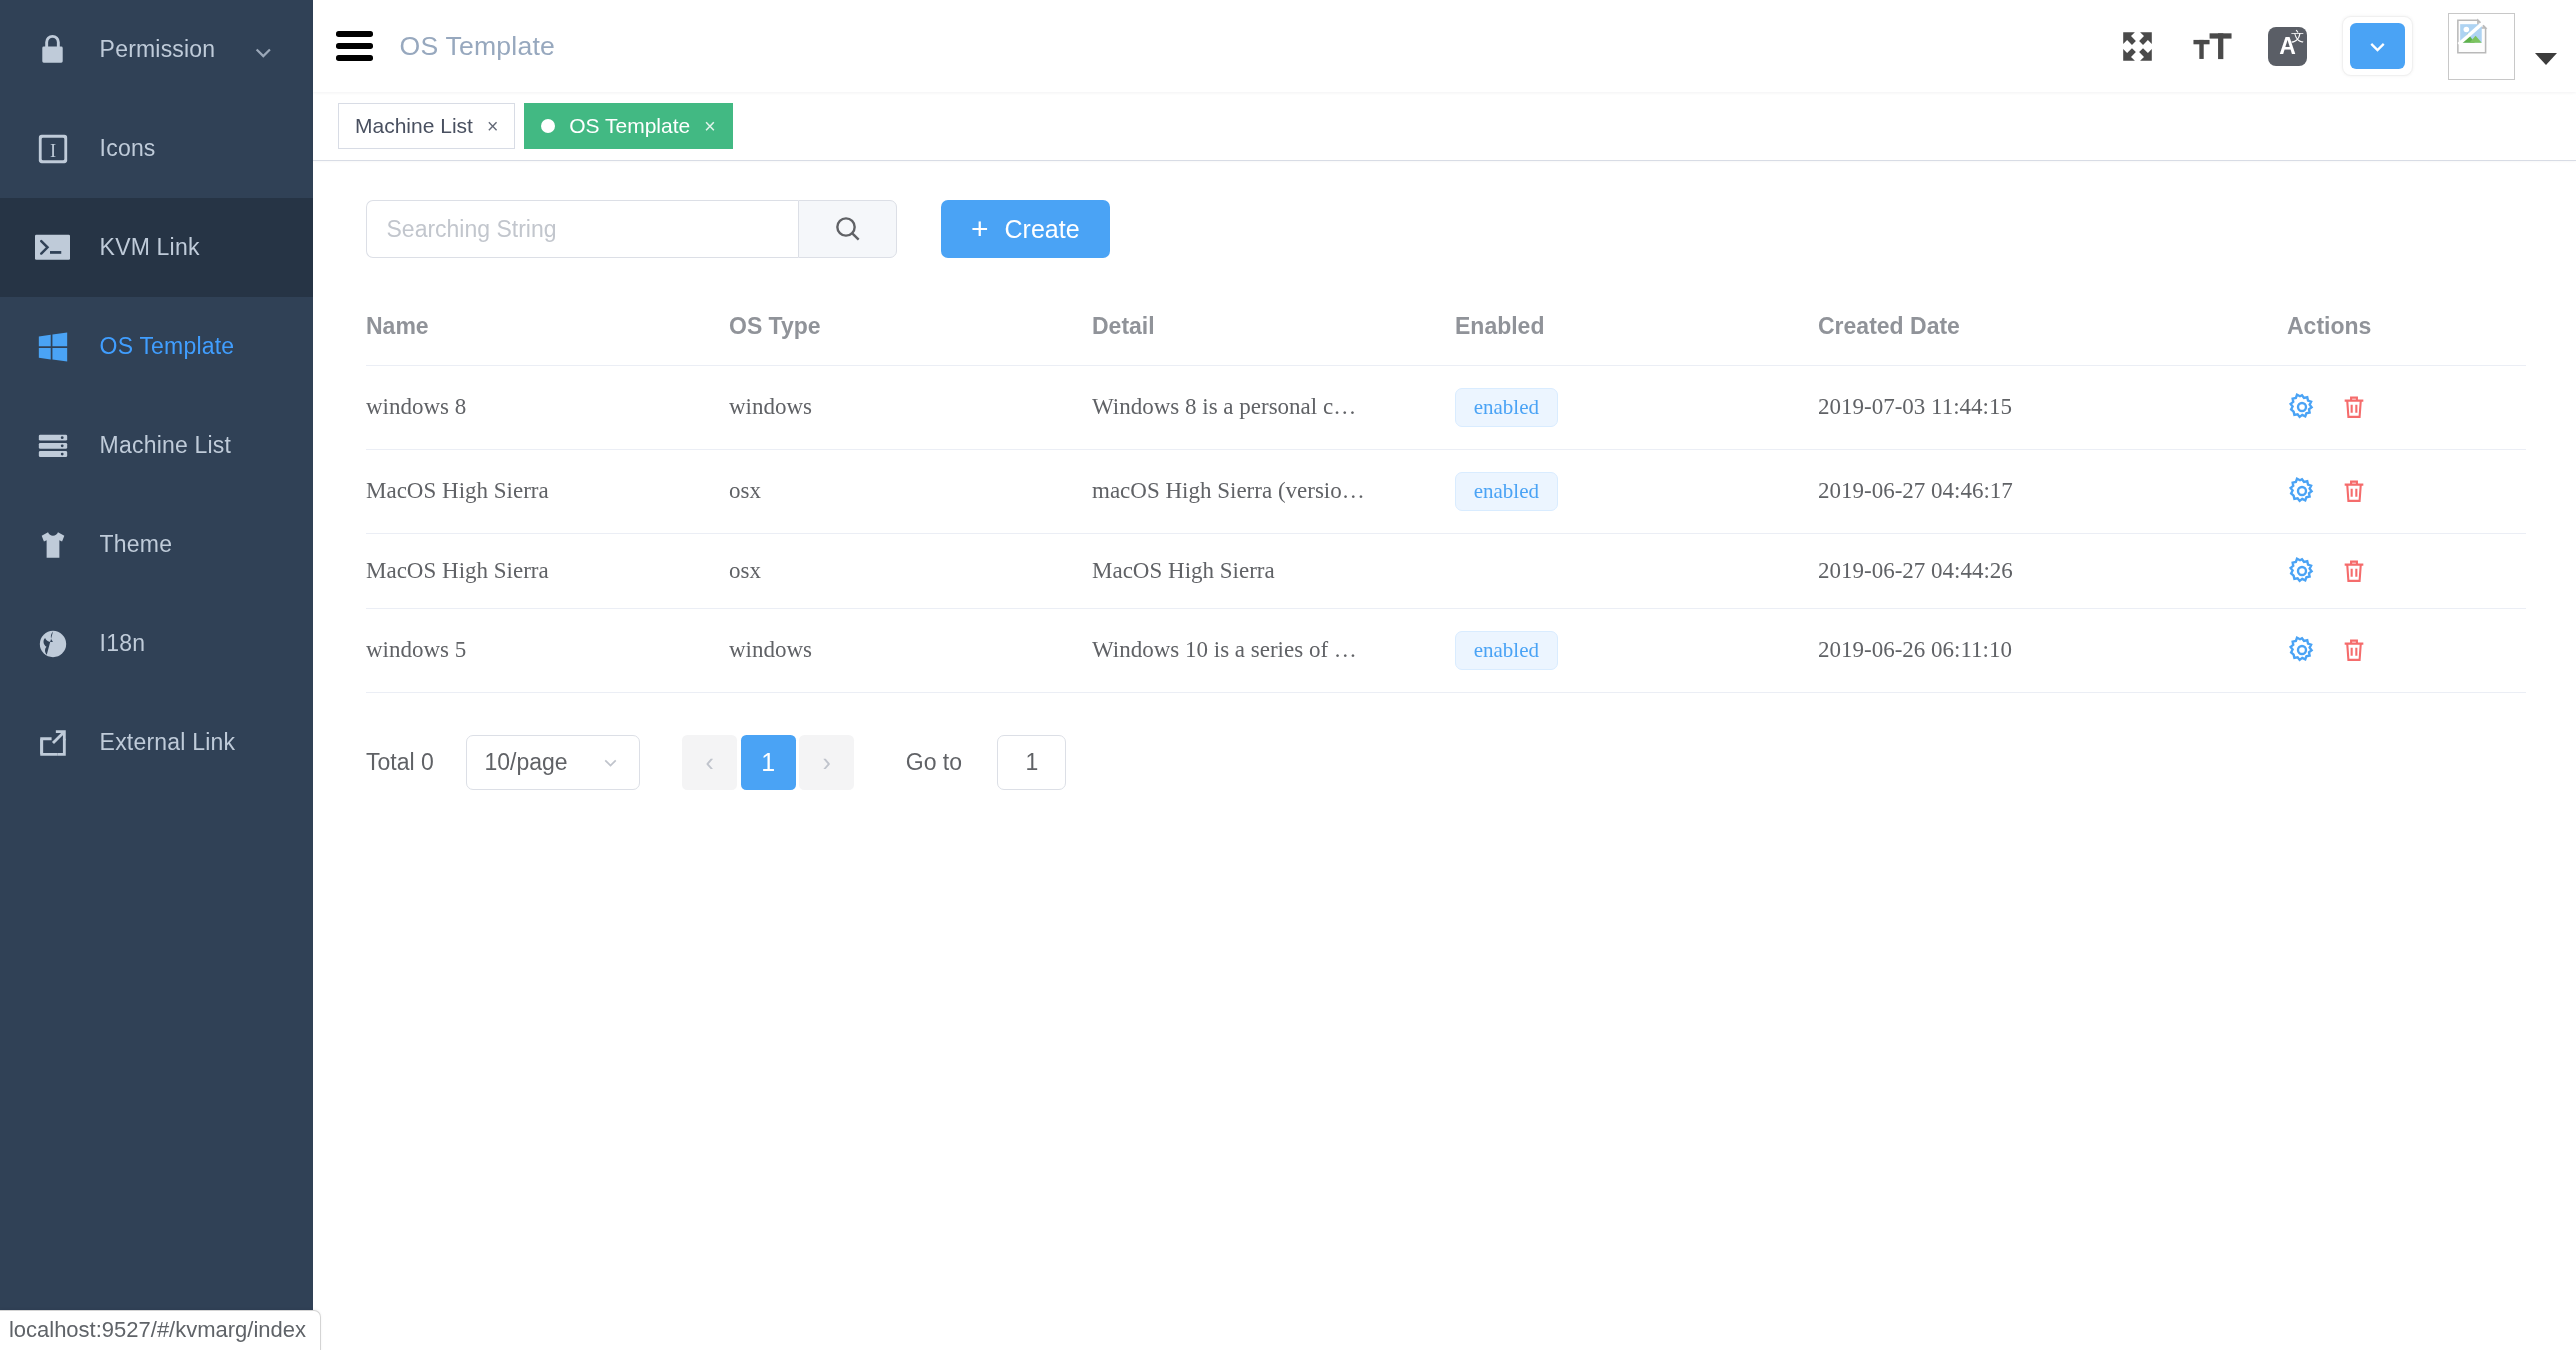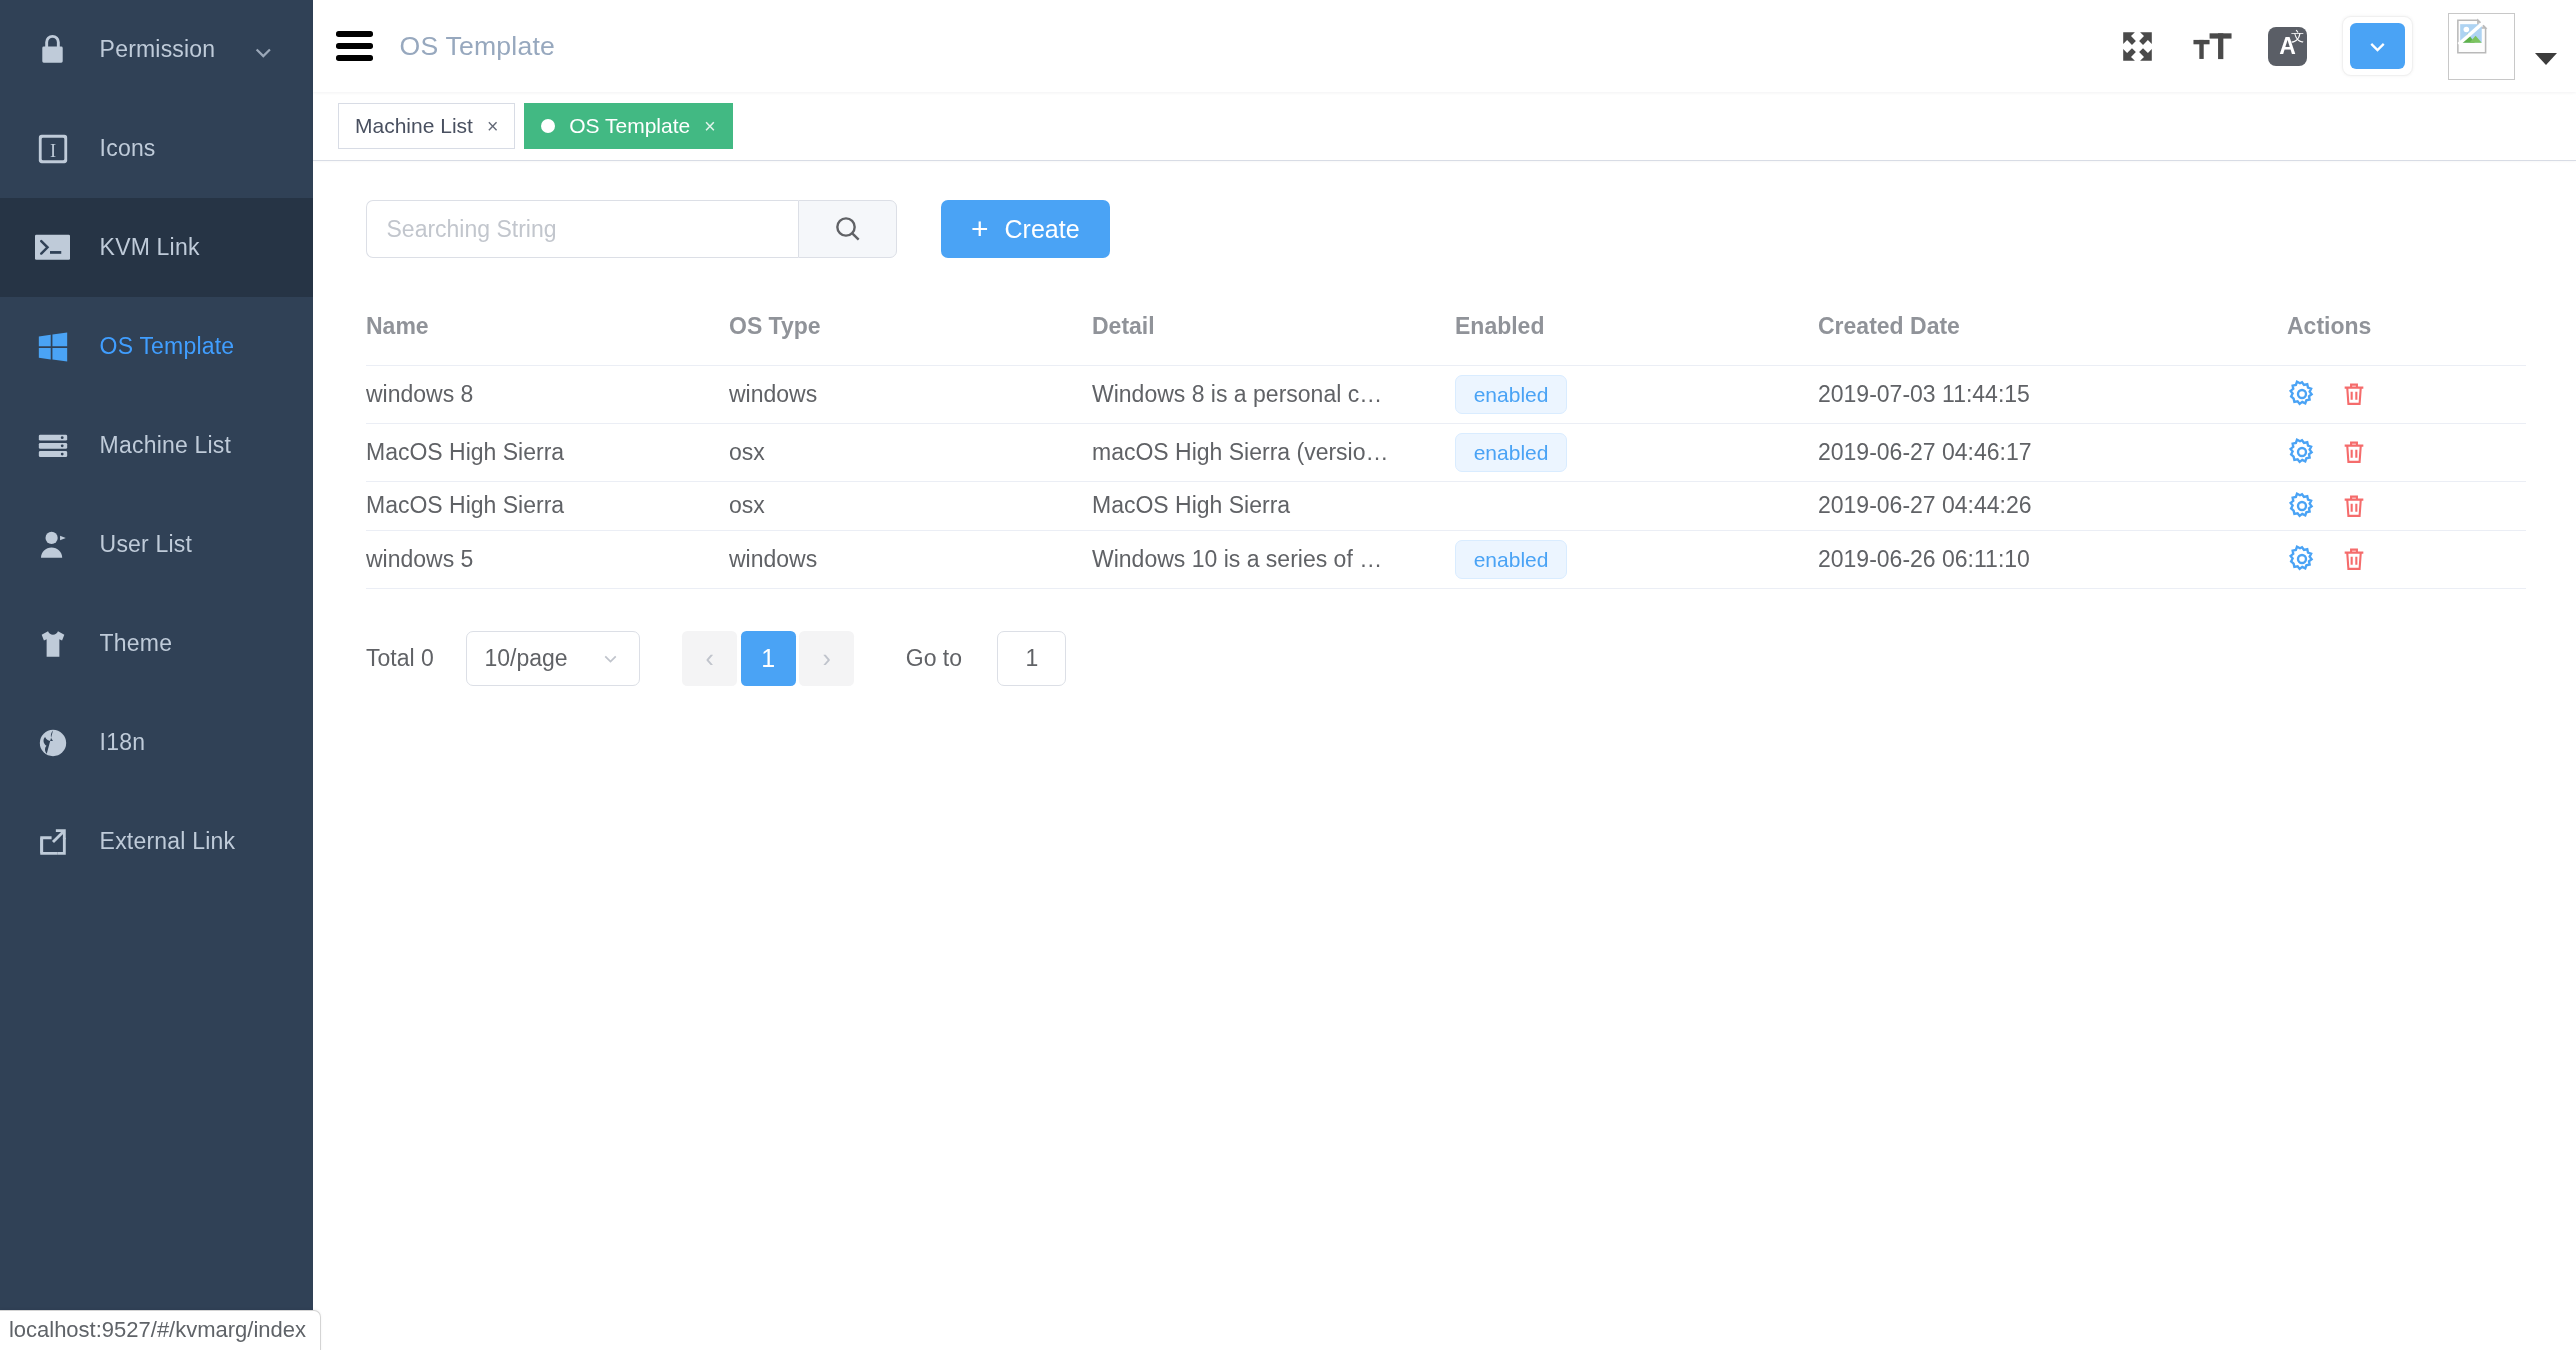--- a/index.html
+++ b/index.html
@@ -138,22 +138,22 @@
   
   table.datatable {
     width: 2160px; margin-left: 53px; margin-top: 35px;
     border-collapse: collapse; table-layout: fixed;
   }
   table.datatable th {
     text-align: left; font-size: 23px; color: #909399; font-weight: bold;
     padding: 19.5px 0 25px 0; border-bottom: 0.9px solid #ebeef5;
   }
   table.datatable td {
-    font-size: 23px; color: #606266; padding: 9px 0;
-    border-bottom: 0.9px solid #ebeef5; vertical-align: middle;
+    font-size: 23px; color: #606266; padding: 22px 0;
+    border-bottom: 0.9px solid #ebeef5; vertical-align: middle; font-family: Liberation Serif, serif;
   }
   .col-name { width: 363px; }
   .col-os { width: 363px; }
   .col-detail { width: 363px; }
   .col-enabled { width: 363px; }
   .col-date { width: 469px; }
   .col-actions { width: 239px; }
   .truncate { display: block; width: 319px; overflow: hidden; text-overflow: ellipsis; white-space: nowrap; }
   .badge {
     display: inline-block; background: #ecf5ff; border: 0.9px solid #d9ecff;
@@ -260,30 +260,20 @@
           <rect x="2" y="9.8" width="20" height="4.2" rx="1"></rect>
           <rect x="2" y="15.6" width="20" height="4.2" rx="1"></rect>
           <circle cx="18.5" cy="6.1" r="1" fill="#304156"></circle>
           <circle cx="18.5" cy="11.9" r="1" fill="#304156"></circle>
           <circle cx="18.5" cy="17.7" r="1" fill="#304156"></circle>
         </svg>
       </span>
       <span class="lbl">Machine List</span>
     </div>
 
-    <div class="nav-item">
-      <span class="ico">
-        <svg width="34" height="34" viewBox="0 0 24 24" fill="#bfcbd9">
-          <circle cx="11" cy="7" r="4.3"></circle>
-          <path d="M3.5 21c0-4.3 3.4-7.3 7.5-7.3s7.5 3 7.5 7.3H3.5z"></path>
-          <path d="M17 5.5l4 1.6-4 1.6z"></path>
-        </svg>
-      </span>
-      <span class="lbl">User List</span>
-    </div>
 
     <div class="nav-item">
       <span class="ico">
         <svg width="34" height="34" viewBox="0 0 24 24" fill="#bfcbd9">
           <path d="M8.5 3L4 5.5l1.6 4 1.9-.9V21h9V8.6l1.9.9 1.6-4L15.5 3c-.6 1.6-1.9 2.4-3.5 2.4S9.1 4.6 8.5 3z"></path>
         </svg>
       </span>
       <span class="lbl">Theme</span>
     </div>
 

